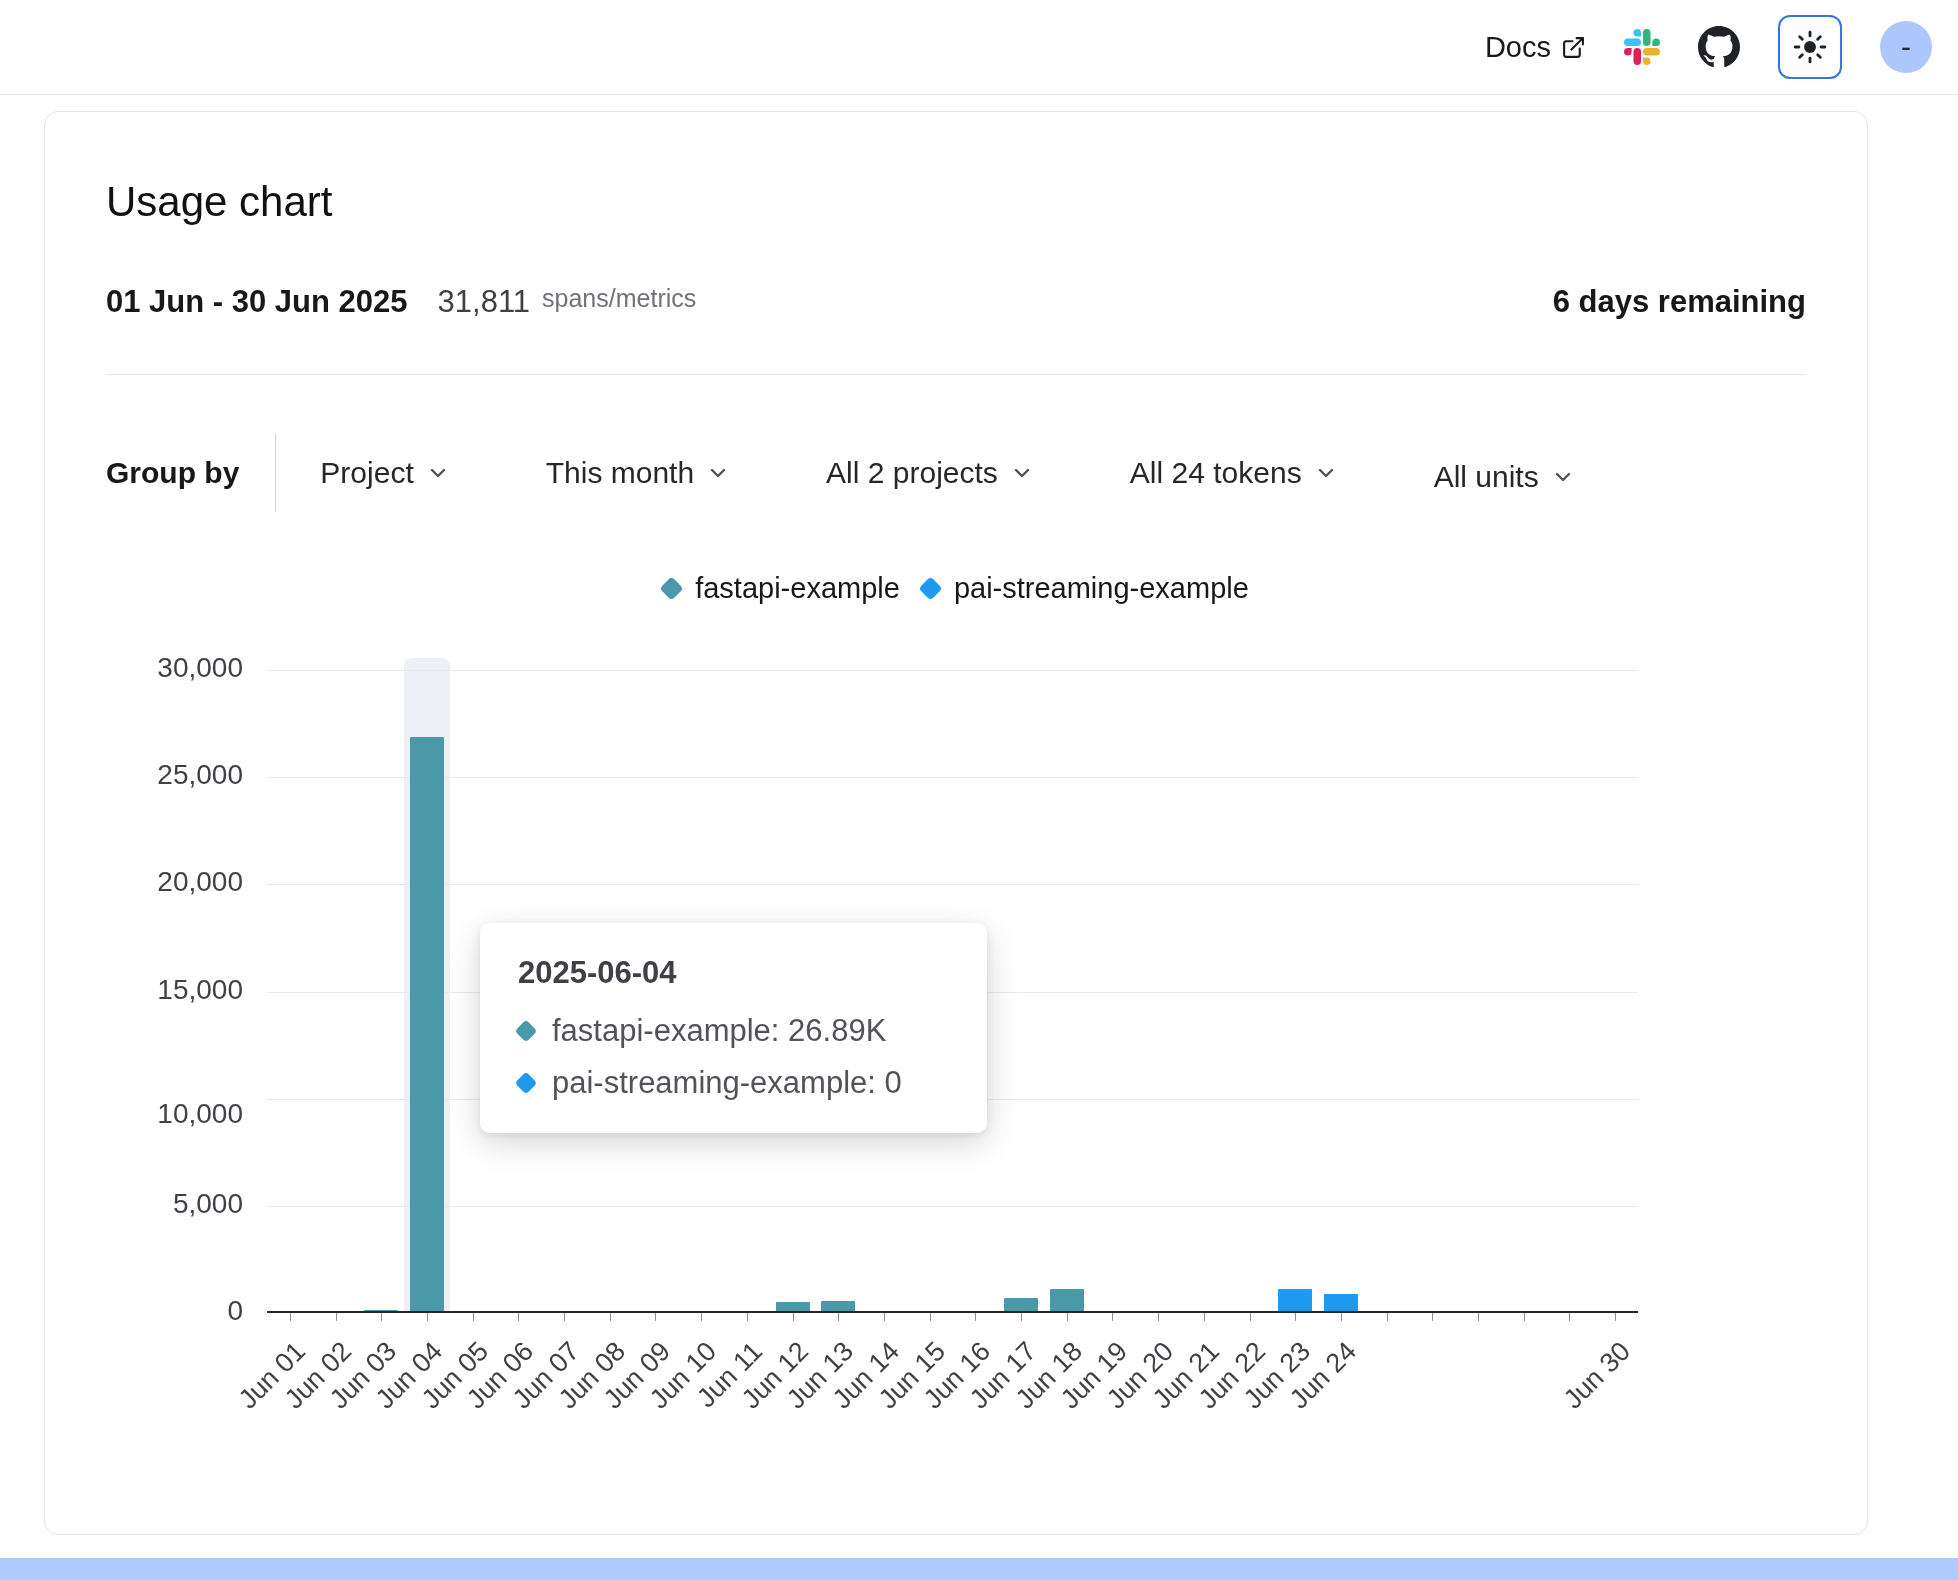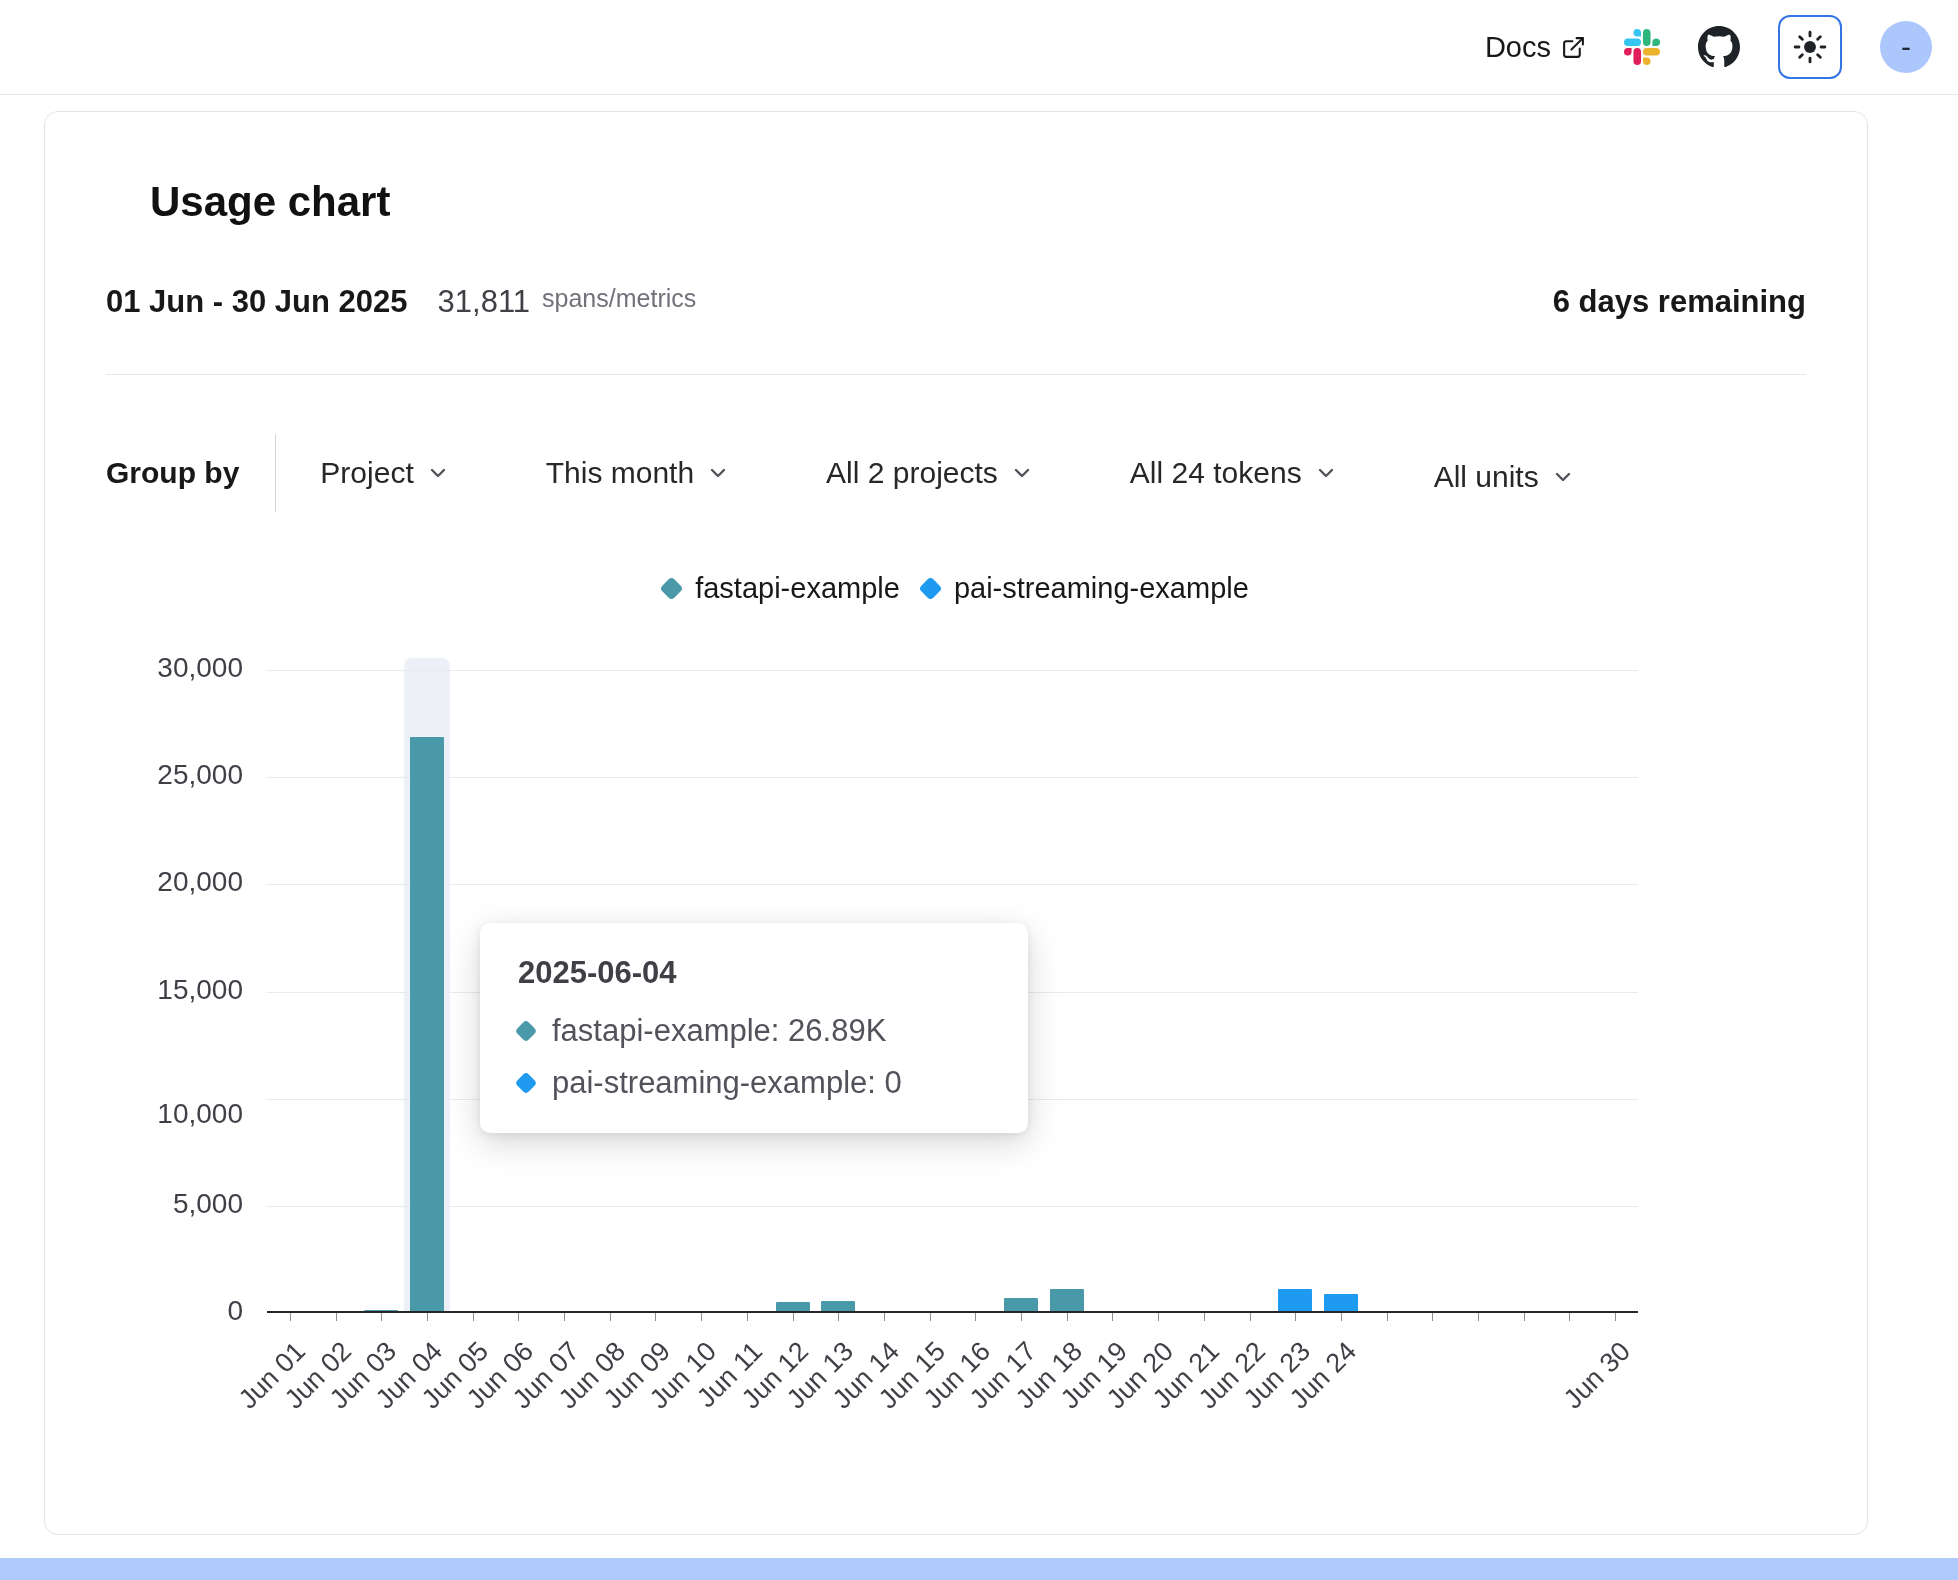--- a/index.html
+++ b/index.html
@@ -15,21 +15,21 @@
   .icon-btn { display: flex; align-items: center; justify-content: center; cursor: pointer; }
   .theme-btn { width: 64px; height: 64px; border: 2.5px solid #3575e3; border-radius: 12px;
     display: flex; align-items: center; justify-content: center; background: #fff; cursor: pointer; }
   .avatar { width: 52px; height: 52px; border-radius: 50%; background: #abc7fb;
     display: flex; align-items: center; justify-content: center;
     font-size: 30px; color: #1f2937; cursor: pointer; }
 
   
   .card { position: absolute; left: 44px; top: 111px; width: 1824px; height: 1424px;
     background: #fff; border: 1px solid #e4e4e7; border-radius: 14px; }
-  .card-title { position: absolute; left: 61px; top: 66px; font-size: 42px; font-weight: 700; color: #111113; margin-left: 44px; }
+  .card-title { position: absolute; left: 61px; top: 66px; font-size: 42px; font-weight: 400; color: #111113; }
   .stats-row { position: absolute; left: 61px; right: 61px; top: 172px;
     display: flex; align-items: flex-start; }
   .period { font-size: 31px; font-weight: 700; color: #18181b; }
   .count { font-size: 31px; color: #3f3f46; margin-left: 30px; }
   .unit { font-size: 25px; color: #71717a; margin-left: 12px; }
   .remaining { margin-left: auto; font-size: 31px; font-weight: 700; color: #18181b; }
   .divider { position: absolute; left: 61px; right: 61px; top: 262px; height: 1px; background: #e4e4e7; }
 
   
   .filters { position: absolute; left: 61px; top: 322px; height: 78px;
@@ -53,21 +53,21 @@
   .gridline { position: absolute; left: 0; right: 0; height: 1px; z-index: 0; }
   .hl-band { position: absolute; top: -12px; bottom: 0; border-radius: 8px 8px 0 0; z-index: 0; }
   .bar { position: absolute; bottom: 0; width: 34px; z-index: 1; border-radius: 1px 1px 0 0; }
   .x-axis-line { position: absolute; left: 0; right: 0; bottom: 0; height: 2px; background: #27272a; z-index: 2; }
   .xtick { position: absolute; top: 100%; width: 1px; height: 8px; background: #8b8f98; }
   .x-axis-labels { position: absolute; left: 222px; top: 1214px; width: 1371px; height: 130px; }
   .xlabel { position: absolute; top: 10px; width: 104px; text-align: right; white-space: nowrap;
     transform: rotate(-45deg); transform-origin: 100% 0; font-size: 27px; color: #3f3f46; }
 
   
-  .tooltip { position: absolute; left: 435px; top: 811px; width: 548px;
+  .tooltip { position: absolute; left: 435px; top: 811px; width: 507px;
     background: #fff; border-radius: 10px; box-shadow: 0 10px 34px rgba(0,0,0,0.16), 0 2px 8px rgba(0,0,0,0.08);
     padding: 32px 38px; z-index: 5; }
   .tooltip-date { font-size: 31px; font-weight: 700; color: #3f3f46; margin-bottom: 22px; }
   .tooltip-row { display: flex; align-items: center; gap: 18px; font-size: 31px; color: #52525b; margin-top: 16px; }
 
   
   .footer-strip { position: absolute; left: 0; right: 0; bottom: 0; height: 22px; background: #aecafc; }
 </style>
 </head>
 <body>

